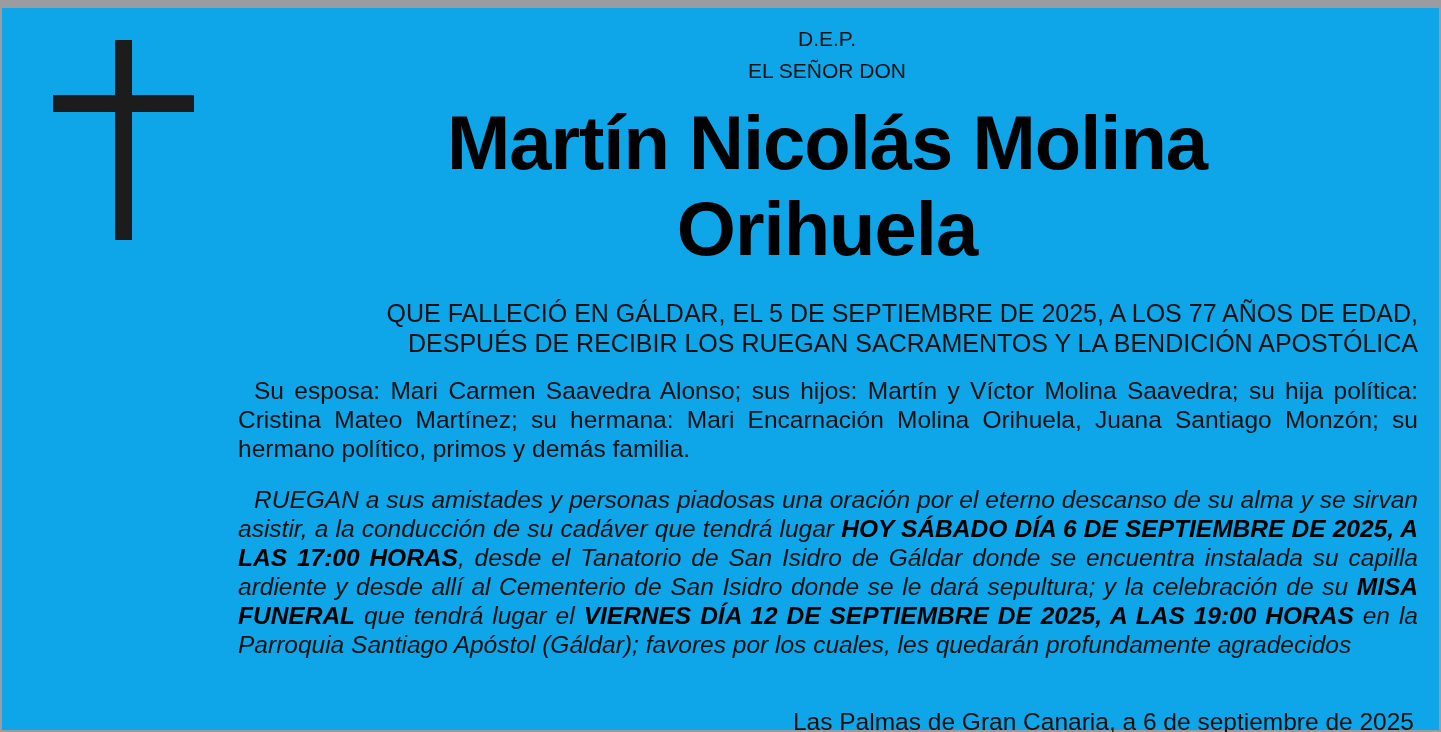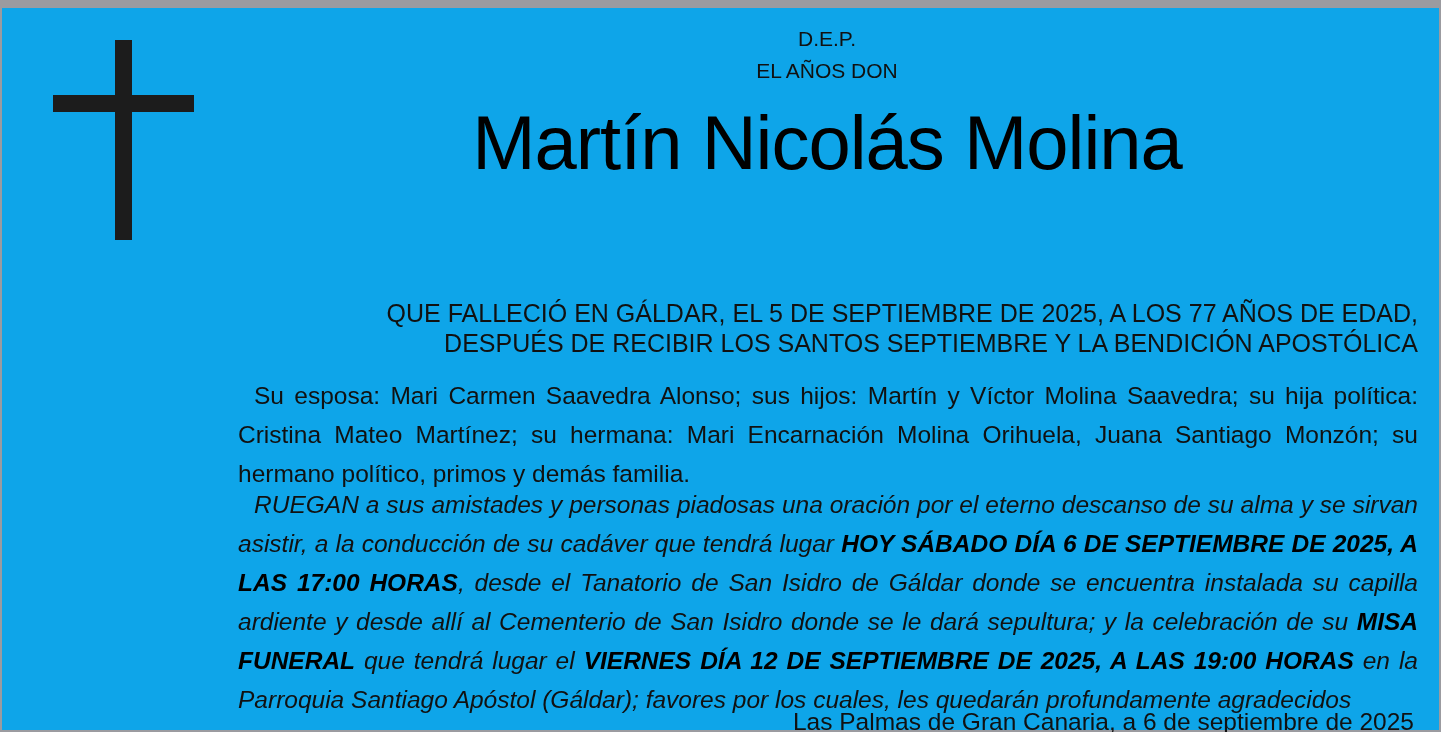--- a/index.html
+++ b/index.html
@@ -64,42 +64,42 @@
       top: 50px;
       font-size: 21px;
       line-height: 26px;
     }
     .name {
       position: absolute;
       left: 230px;
       width: 1190px;
       top: 92px;
       text-align: center;
-      font-weight: normal;
+      font-weight: bold;
       font-size: 76px;
       line-height: 86px;
       letter-spacing: -1px;
       color: #000;
     }
     .death {
       position: absolute;
       left: 236px;
       width: 1180px;
       top: 290px;
       text-align: right;
       font-size: 25px;
       line-height: 30px;
     }
     .para {
       position: absolute;
       left: 236px;
       width: 1180px;
       text-align: justify;
       font-size: 24.5px;
-      line-height: 39px;
+      line-height: 29px;
       text-indent: 16px;
     }
     .family { top: 368px; }
     .request { top: 477px; font-style: italic; }
     .para b { font-weight: bold; color: #000; }
     .signature {
       position: absolute;
       right: 25px;
       top: 699px;
       font-size: 24.5px;
@@ -111,29 +111,30 @@
 <body>
 
 <div class="frame">
 
   <div class="cross">
     <div class="vbar"></div>
     <div class="hbar"></div>
   </div>
 
   <div class="header dep">D.E.P.</div>
-  <div class="header senor">EL AÑOS DON</div>
+  <div class="header senor">EL SEÑOR DON</div>
 
   <div class="name">
     <div>Martín Nicolás Molina</div>
+    <div>Orihuela</div>
   </div>
 
   <div class="death">
     <div>QUE FALLECIÓ EN GÁLDAR, EL 5 DE SEPTIEMBRE DE 2025, A LOS 77 AÑOS DE EDAD,</div>
-    <div>DESPUÉS DE RECIBIR LOS SANTOS SEPTIEMBRE Y LA BENDICIÓN APOSTÓLICA</div>
+    <div>DESPUÉS DE RECIBIR LOS RUEGAN SACRAMENTOS Y LA BENDICIÓN APOSTÓLICA</div>
   </div>
 
   <div class="para family">Su esposa: Mari Carmen Saavedra Alonso; sus hijos: Martín y Víctor Molina Saavedra; su hija política: Cristina Mateo Martínez; su hermana: Mari Encarnación Molina Orihuela, Juana Santiago Monzón; su hermano político, primos y demás familia.</div>
 
   <div class="para request"><span>RUEGAN a sus amistades y personas piadosas una oración por el eterno descanso de su alma y se sirvan asistir, a la conducción de su cadáver que tendrá lugar </span><b>HOY SÁBADO DÍA 6 DE SEPTIEMBRE DE 2025, A LAS 17:00 HORAS</b><span>, desde el Tanatorio de San Isidro de Gáldar donde se encuentra instalada su capilla ardiente y desde allí al Cementerio de San Isidro donde se le dará sepultura; y la celebración de su </span><b>MISA FUNERAL</b><span> que tendrá lugar el </span><b>VIERNES DÍA 12 DE SEPTIEMBRE DE 2025, A LAS 19:00 HORAS</b><span> en la Parroquia Santiago Apóstol (Gáldar); favores por los cuales, les quedarán profundamente agradecidos</span></div>
 
   <div class="signature">Las Palmas de Gran Canaria, a 6 de septiembre de 2025</div>
 
 </div>
 

